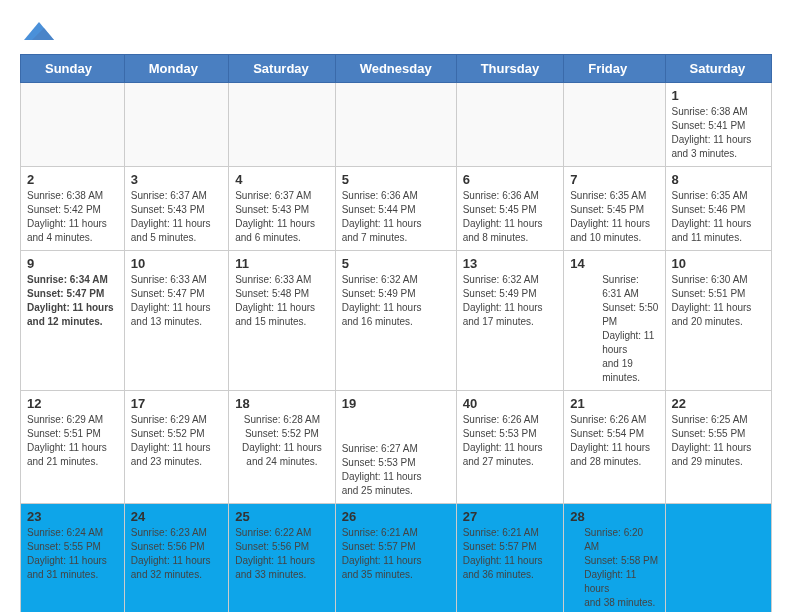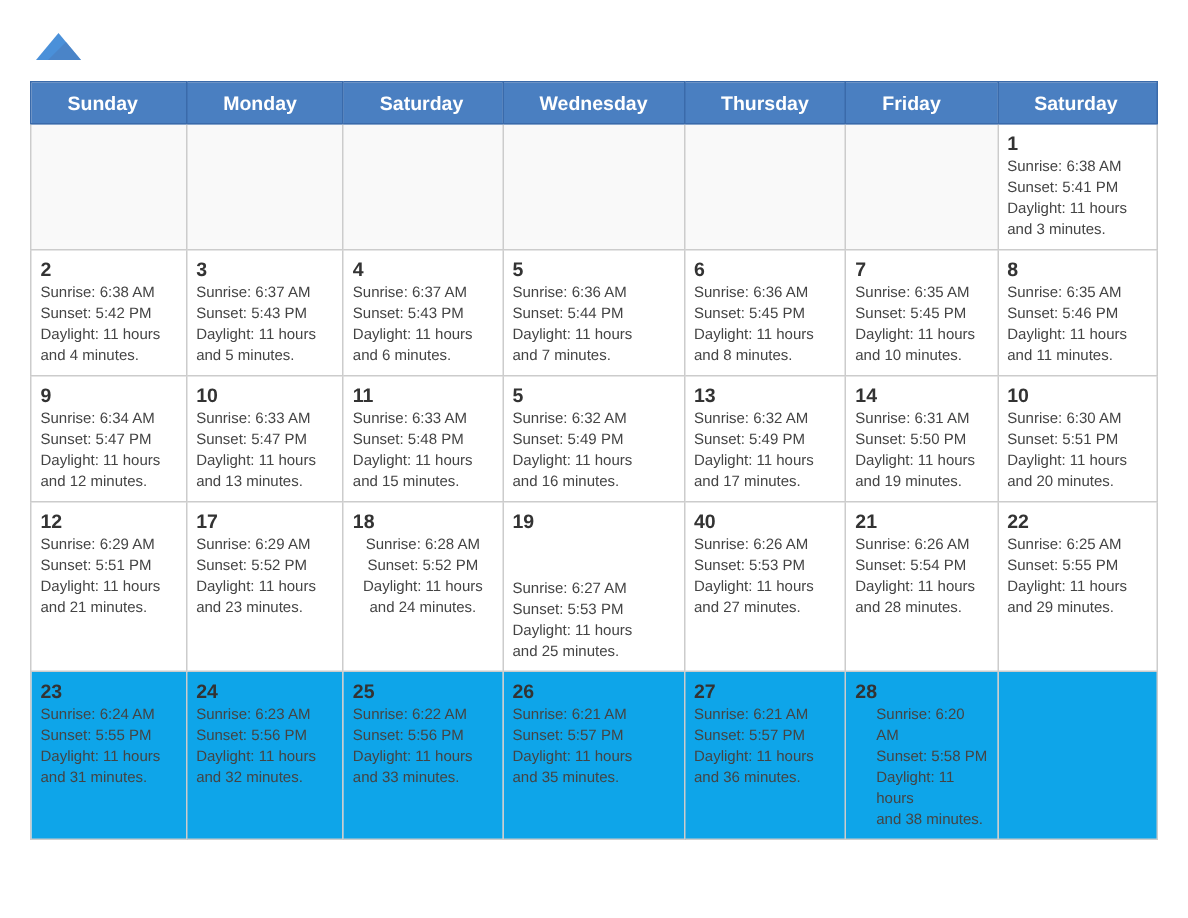--- a/index.html
+++ b/index.html
@@ -187,21 +187,21 @@
           <span class="day-number">8</span>
           <div class="day-info" style="white-space: pre-line;">Sunrise: 6:35 AM
 Sunset: 5:46 PM
 Daylight: 11 hours
 and 11 minutes.</div>
         </td>
       </tr>
       <tr>
         <td>
           <span class="day-number">9</span>
-          <div class="day-info" style="white-space: pre-line;">Sunrise: 6:34 AM
+          <div class="day-info" style="white-space: pre-line; font-weight: bold;">Sunrise: 6:34 AM
 Sunset: 5:47 PM
 Daylight: 11 hours
 and 12 minutes.</div>
         </td>
         <td>
           <span class="day-number">10</span>
           <div class="day-info" style="white-space: pre-line;">Sunrise: 6:33 AM
 Sunset: 5:47 PM
 Daylight: 11 hours
 and 13 minutes.</div>
@@ -222,21 +222,21 @@
         </td>
         <td>
           <span class="day-number">13</span>
           <div class="day-info" style="white-space: pre-line;">Sunrise: 6:32 AM
 Sunset: 5:49 PM
 Daylight: 11 hours
 and 17 minutes.</div>
         </td>
         <td>
           <span class="day-number">14</span>
-          <div class="day-info" style="white-space: pre-line;">Sunrise: 6:31 AM
+          <div class="day-info" style="white-space: pre-line; margin-left: 32px;">Sunrise: 6:31 AM
 Sunset: 5:50 PM
 Daylight: 11 hours
 and 19 minutes.</div>
         </td>
         <td>
           <span class="day-number">10</span>
           <div class="day-info" style="white-space: pre-line;">Sunrise: 6:30 AM
 Sunset: 5:51 PM
 Daylight: 11 hours
 and 20 minutes.</div>

